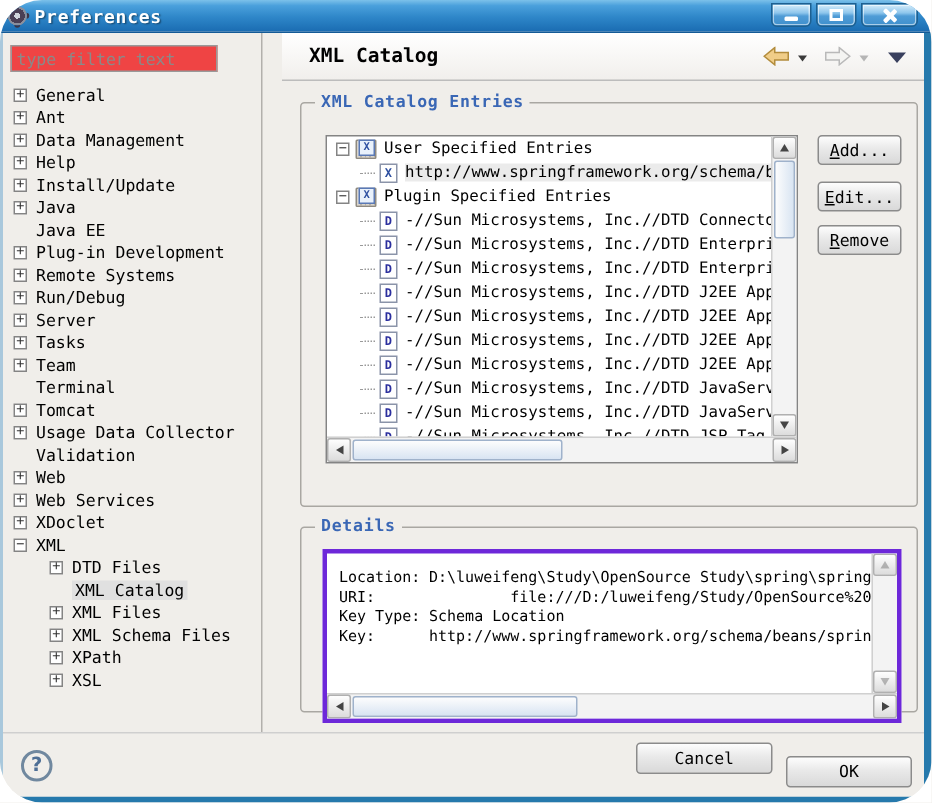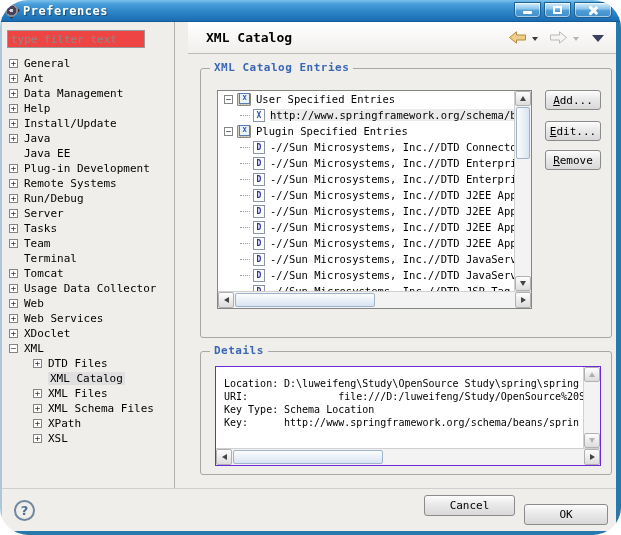--- a/index.html
+++ b/index.html
@@ -109,21 +109,21 @@
 
   
   .btn-col { margin-left: 13px; display: flex; flex-direction: column; }
   .btn { width: 56px; height: 20px; border: 1px solid #8b8b8b; border-radius: 3px;
     background: linear-gradient(#fdfdfd, #e9e9e9 45%, #d9d9d9);
     font: 11px "DejaVu Sans Mono", monospace; text-align: center; cursor: default; color: #000; }
   .btn + .btn { margin-top: 9px; }
   .btn.edit { margin-top: 11px; }
 
   
-  .details-box { width: 386px; height: 100px; border: 1px solid #6d28d9; background: #fff;
+  .details-box { width: 386px; height: 116px; border: 3px solid #6d28d9; background: #fff;
     display: flex; flex-direction: column; overflow: hidden; }
   .details-main { flex: 1; display: flex; min-height: 0; }
   .details-text { flex: 1; overflow: hidden; padding: 10px 0 0 8px; font-size: 10px; }
   .drow { display: flex; line-height: 13px; white-space: pre; }
   .drow .dlabel { width: 60px; flex: 0 0 auto; }
 
   
   .footer { height: 43px; flex: 0 0 auto; border-top: 1px solid #cfcfcf;
     display: flex; align-items: center; padding: 0 8px 0 12px; background: #f0eeea; }
   .help-circle { width: 21px; height: 21px; border-radius: 50%; border: 2px solid #70889f;
@@ -215,20 +215,24 @@
               <span class="expander none"></span>
               <span class="tree-label">Terminal</span>
             </div>
             <div class="tree-row">
               <span class="expander">+</span>
               <span class="tree-label">Tomcat</span>
             </div>
             <div class="tree-row">
               <span class="expander">+</span>
               <span class="tree-label">Usage Data Collector</span>
+            </div>
+            <div class="tree-row">
+              <span class="expander none"></span>
+              <span class="tree-label">Validation</span>
             </div>
             <div class="tree-row">
               <span class="expander">+</span>
               <span class="tree-label">Web</span>
             </div>
             <div class="tree-row">
               <span class="expander">+</span>
               <span class="tree-label">Web Services</span>
             </div>
             <div class="tree-row">

